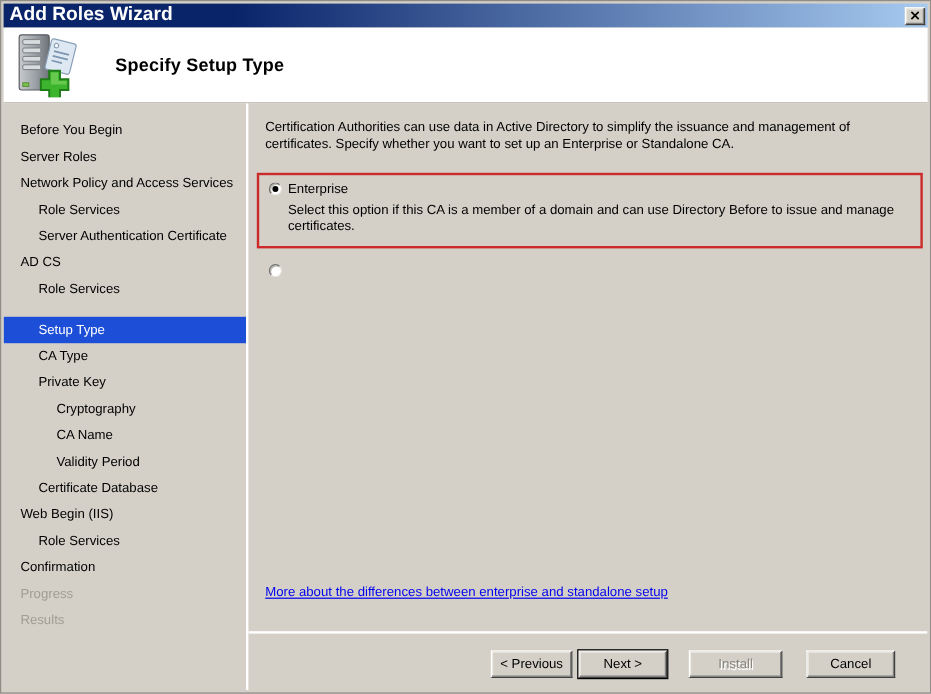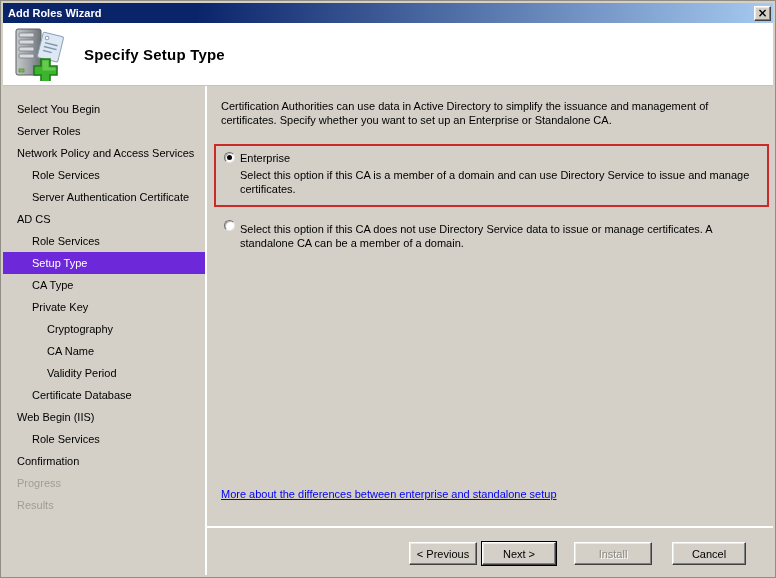--- a/index.html
+++ b/index.html
@@ -15,50 +15,50 @@
     padding:2px;
     display:flex; flex-direction:column;
   }
   
   .titlebar {
     height:20px; flex:0 0 20px;
     background:linear-gradient(to right,#0a246a 0%,#0a246a 25%,#a6caf0 100%);
     display:flex; align-items:center;
     padding-left:5px; padding-right:2px;
   }
-  .titlebar-text { color:#fff; font-weight:bold; font-size:11px; flex:1; }
+  .titlebar-text { color:#fff; font-weight:bold; font-size:16px; flex:1; }
   .close-btn {
     width:17px; height:15px;
     background:#d4d0c8;
     border:1px solid; border-color:#ffffff #404040 #404040 #ffffff;
     box-shadow:inset -1px -1px 0 #808080, inset 1px 1px 0 #ece9e2;
     font-family:"DejaVu Sans",sans-serif;
     font-size:12px; font-weight:bold; line-height:11px;
     text-align:center; cursor:pointer; color:#000; padding:0;
   }
   
   .header {
     height:63px; flex:0 0 63px;
     background:#ffffff;
     display:flex; align-items:center;
     border-bottom:1px solid #c6c3bb;
   }
   .wizard-icon { width:58px; height:54px; margin-left:9px; flex:0 0 58px; }
-  .page-title { font-size:15px; font-weight:bold; color:#000; margin-left:14px; letter-spacing:0.2px; }
+  .page-title { font-size:15px; font-weight:bold; color:#000; margin-left:26px; letter-spacing:0.2px; }
   
   .body { flex:1; display:flex; overflow:hidden; }
   .sidebar { width:202px; flex:0 0 202px; padding-top:12px; }
   .nav-item {
     height:22px; line-height:22px;
     white-space:nowrap; cursor:pointer;
   }
   .ind0 { padding-left:14px; }
   .ind1 { padding-left:29px; }
   .ind2 { padding-left:44px; }
-  .nav-item.selected { background:#6d28d9; color:#fff; }
+  .nav-item.selected { background:#1d4ed8; color:#fff;margin-top:12px; }
   .nav-item.disabled { color:#a09d95; cursor:default; }
   .vdivider { width:2px; flex:0 0 2px; background:#ffffff; }
   
   .content {
     flex:1; display:flex; flex-direction:column;
     padding:13px 14px 0 14px; overflow:hidden;
   }
   .intro { line-height:14px; max-width:552px; }
   .option { position:relative; padding-left:17px; max-width:548px; }
   .option-label { line-height:14px; cursor:default; }
@@ -142,21 +142,21 @@
         <path d="M29 32 h9 v7 h7 v9 h-7 v7 h-9 v-7 h-7 v-9 h7 z" fill="#3cb42e" stroke="#1f7d18" stroke-width="1.6"></path>
         <path d="M30.5 33.5 h6 v7 h7 v3 h-13 z" fill="#7ed45e" opacity="0.65"></path>
       </svg>
     </span>
     <h1 class="page-title">Specify Setup Type</h1>
   </div>
 
   <div class="body">
 
     <nav class="sidebar">
-      <div class="nav-item ind0">Select You Begin</div>
+      <div class="nav-item ind0">Before You Begin</div>
       <div class="nav-item ind0">Server Roles</div>
       <div class="nav-item ind0">Network Policy and Access Services</div>
       <div class="nav-item ind1">Role Services</div>
       <div class="nav-item ind1">Server Authentication Certificate</div>
       <div class="nav-item ind0">AD CS</div>
       <div class="nav-item ind1">Role Services</div>
       <div class="nav-item ind1 selected">Setup Type</div>
       <div class="nav-item ind1">CA Type</div>
       <div class="nav-item ind1">Private Key</div>
       <div class="nav-item ind2">Cryptography</div>
@@ -172,27 +172,26 @@
 
     <div class="vdivider"></div>
 
     <main class="content">
       <p class="intro">Certification Authorities can use data in Active Directory to simplify the issuance and management of certificates. Specify whether you want to set up an Enterprise or Standalone CA.</p>
 
       <div class="option-highlight">
         <div class="option">
           <span class="radio checked"></span>
           <div class="option-label">Enterprise</div>
-          <div class="option-desc">Select this option if this CA is a member of a domain and can use Directory Service to issue and manage certificates.</div>
+          <div class="option-desc">Select this option if this CA is a member of a domain and can use Directory Before to issue and manage certificates.</div>
         </div>
       </div>
 
       <div class="option option-standalone">
         <span class="radio"></span>
-        <div class="option-desc">Select this option if this CA does not use Directory Service data to issue or manage certificates. A standalone CA can be a member of a domain.</div>
       </div>
 
       <div class="spacer"></div>
 
       <a class="more-link" href="#">More about the differences between enterprise and standalone setup</a>
 
       <div class="footer">
         <button class="btn btn-previous">&lt; Previous</button>
         <button class="btn btn-next">Next &gt;</button>
         <button class="btn btn-install">Install</button>

